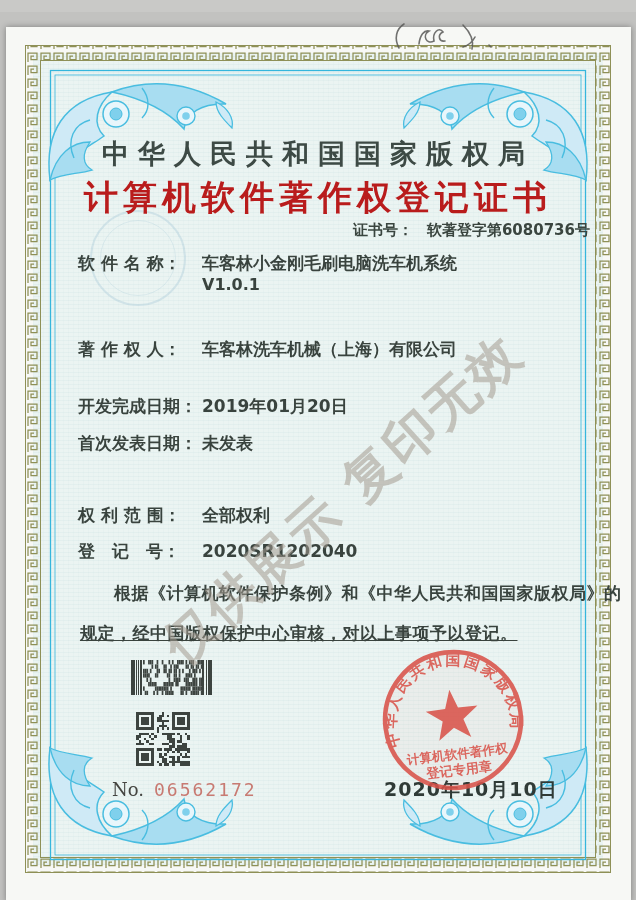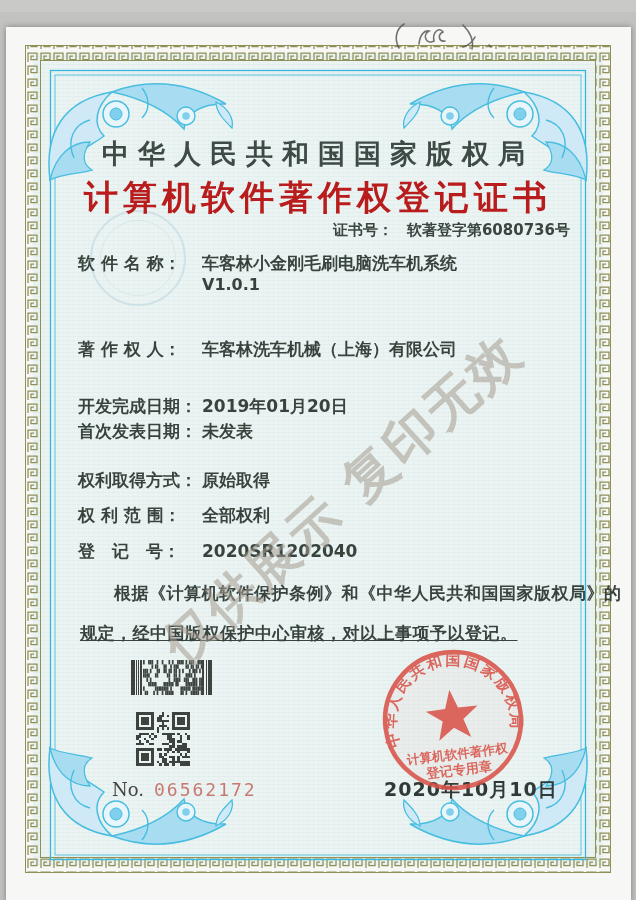--- a/index.html
+++ b/index.html
@@ -7,21 +7,21 @@
   .paper{position:absolute;left:6px;top:15px;right:5px;bottom:10px;background:#f7f8f5;
          box-shadow:0 0 6px rgba(0,0,0,.35);}
   .cert-bg{position:absolute;left:33px;top:41px;width:570px;height:812px;background:#ebf4f2;
     background-image:repeating-linear-gradient(0deg,rgba(120,175,185,.07) 0 1px,transparent 1px 4px),
                      repeating-linear-gradient(90deg,rgba(120,175,185,.04) 0 1px,transparent 1px 5px);}
   .abs{position:absolute;}
   .issuer{left:0;right:0;top:124px;text-align:center;font-family:"DejaVu Serif",serif;
           font-size:27px;font-weight:bold;letter-spacing:9px;color:#3d4a45;}
   .certtitle{left:0;right:0;top:163px;text-align:center;font-family:"DejaVu Serif",serif;
           font-size:34px;font-weight:bold;letter-spacing:5px;color:#b91c1c;}
-  .certno{left:0;top:209px;width:570px;text-align:right;font-size:15px;font-weight:bold;color:#3a453f;}
+  .certno{left:0;top:209px;width:570px;text-align:right;font-size:15px;font-weight:bold;color:#3a453f;padding-left:20px;}
   .certno .v{margin-left:14px;}
   .frow{left:78px;font-size:17px;font-weight:bold;color:#39433e;white-space:nowrap;}
   .frow .lab{display:inline-block;width:124px;}
   .frow .val{margin-left:0px;}
   .v2{left:202px;font-size:16px;font-weight:bold;color:#39433e;}
   .stmt{font-size:17px;font-weight:600;color:#39433e;letter-spacing:.5px;white-space:nowrap;}
   .serial{left:112px;top:767px;font-size:18px;color:#454541;font-family:"DejaVu Serif",serif;}
   .serial .num{color:#c87a72;font-family:"DejaVu Sans Mono",monospace;letter-spacing:2px;margin-left:10px;font-size:18px;}
   .issuedate{left:384px;top:765px;font-size:19px;font-weight:bold;color:#2f3a36;letter-spacing:1px;text-align:right;}
   .watermark{left:48px;top:452px;width:590px;text-align:center;font-size:52px;font-weight:600;
@@ -83,25 +83,22 @@
   <div class="abs frow" style="top:240px;">
     <span class="lab">软 件 名 称：</span><span class="val">车客林小金刚毛刷电脑洗车机系统</span>
   </div>
   <div class="abs v2" style="top:263px;">V1.0.1</div>
   <div class="abs frow" style="top:326px;">
     <span class="lab">著 作 权 人：</span><span class="val">车客林洗车机械（上海）有限公司</span>
   </div>
   <div class="abs frow" style="top:383px;">
     <span class="lab">开发完成日期：</span><span class="val">2019年01月20日</span>
   </div>
-  <div class="abs frow" style="top:408px;">
+  <div class="abs frow" style="top:420px;">
     <span class="lab">首次发表日期：</span><span class="val">未发表</span>
-  </div>
-  <div class="abs frow" style="top:457px;">
-    <span class="lab">权利取得方式：</span><span class="val">原始取得</span>
   </div>
   <div class="abs frow" style="top:492px;">
     <span class="lab">权 利 范 围：</span><span class="val">全部权利</span>
   </div>
   <div class="abs frow" style="top:528px;">
     <span class="lab">登　记　号：</span><span class="val">2020SR1202040</span>
   </div>
 
   <div class="abs stmt" style="left:114px;top:570px;">根据《计算机软件保护条例》和《中华人民共和国国家版权局》的</div>
   <div class="abs stmt" style="left:80px;top:610px;text-decoration:underline;">规定，经中国版权保护中心审核，对以上事项予以登记。</div>

